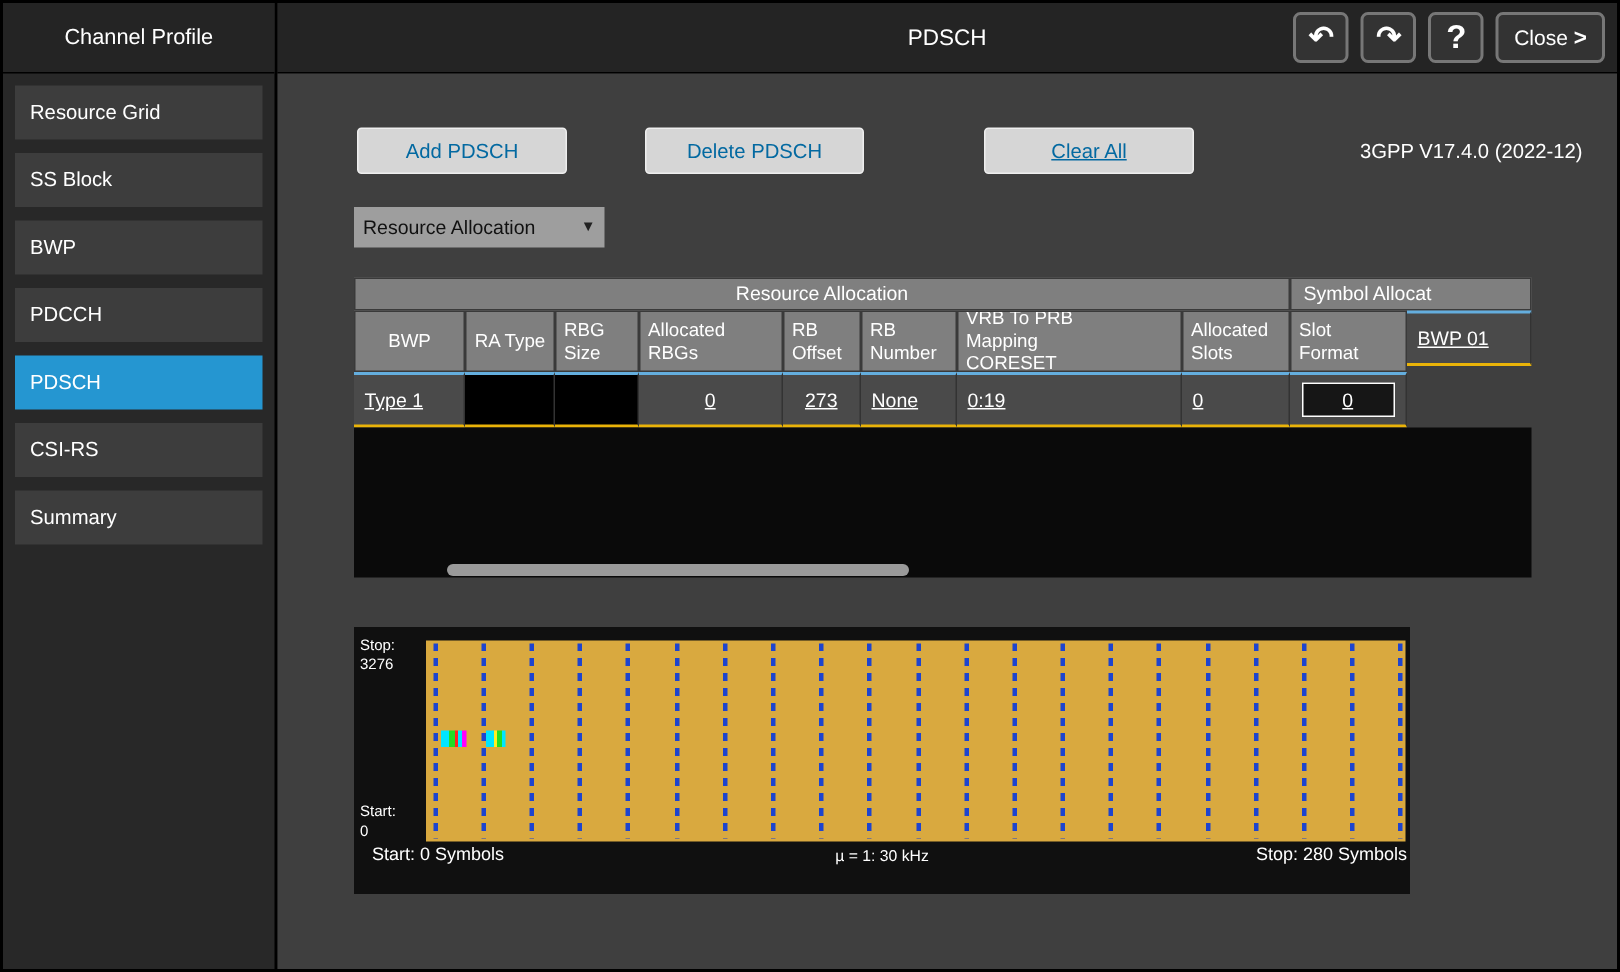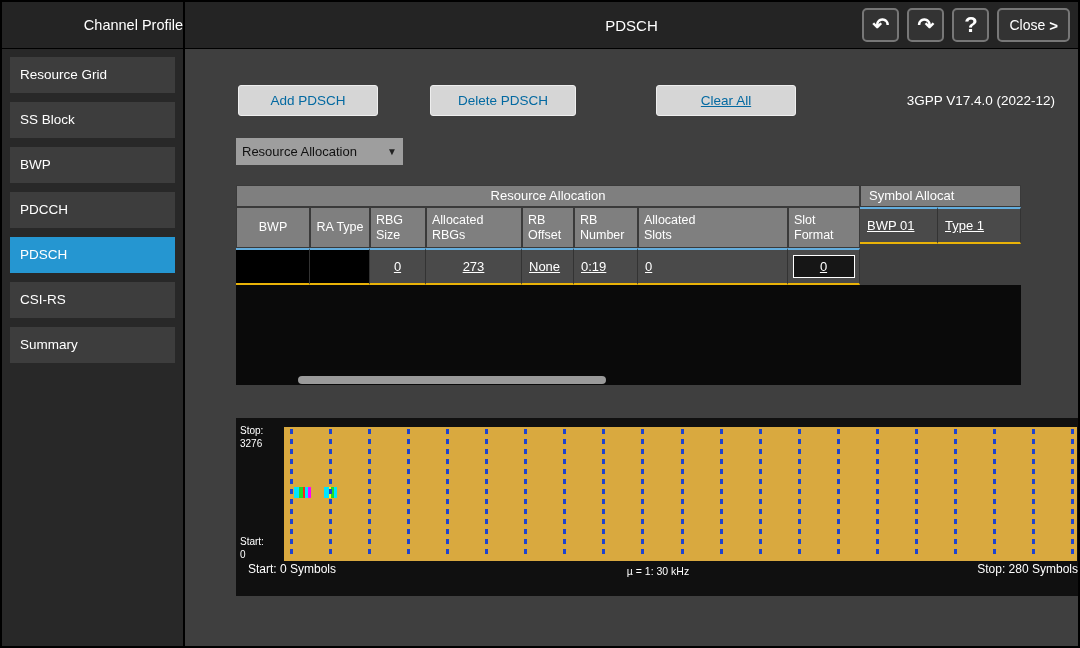--- a/index.html
+++ b/index.html
@@ -2,21 +2,21 @@
 <html><head>
 <meta charset="utf-8">
 <style>
   * { margin:0; padding:0; box-sizing:border-box; }
   html,body { width:1080px; height:648px; background:#000; overflow:hidden;
               font-family:"Liberation Sans", sans-serif; }
   .app { position:absolute; inset:2px; display:flex; background:#000; }
 
   
   .sidebar { width:183px; background:#282828; display:flex; flex-direction:column; border-right:2px solid #000; }
-  .sidebar-header { height:47px; line-height:47px; text-align:right; color:#fff; font-size:14.5px; border-bottom:1px solid #000; background:#242424; }
+  .sidebar-header { height:47px; line-height:47px; text-align:center; color:#fff; font-size:14.5px; border-bottom:1px solid #000; background:#242424; }
   .sidebar-items { padding:8px; display:flex; flex-direction:column; gap:9px; }
   .side-item { height:36px; line-height:36px; background:#3d3d3d; color:#fff; font-size:13.5px; padding-left:10px; cursor:pointer; }
   .side-item.selected { background:#2596d1; }
 
   
   .main { flex:1; display:flex; flex-direction:column; }
   .topbar { height:47px; background:#242424; position:relative; display:flex; align-items:center; border-bottom:1px solid #000; }
   .topbar-title { position:absolute; left:0; right:0; text-align:center; color:#fff; font-size:15px; }
   .topbar-actions { margin-left:auto; display:flex; gap:8px; padding-right:8px; z-index:1; }
   .icon-btn { width:37px; height:34px; background:#333; border:2px solid #777; border-radius:5px; color:#fff;
@@ -59,21 +59,21 @@
   .td.dark { background:#000; cursor:default; }
   .td.num { justify-content:center; }
   .td.sym { justify-content:center; padding:0; }
   .sym-box { width:62px; height:23px; border:1px solid #fff; background:#161616; color:#fff;
              display:flex; align-items:center; justify-content:center; font-size:13px; }
   .table-void { grid-column:1/11; height:100px; background:#0a0a0a; position:relative; }
   .hscroll { position:absolute; left:0; right:0; bottom:0; height:10px; }
   .thumb { position:absolute; left:62px; top:1px; width:308px; height:8px; background:#9a9a9a; border-radius:4px; cursor:grab; }
 
   
-  .chart { position:absolute; top:369px; left:51px; width:844px; height:178px; background:#101010; }
+  .chart { position:absolute; top:369px; left:51px; width:704px; height:178px; background:#101010; }
   .plot { position:absolute; left:48px; top:9px; right:3px; height:134px; background:#d9a93f; }
   .vline { position:absolute; top:2px; bottom:2px; width:3px;
            background:repeating-linear-gradient(to bottom, #1d44cf 0 5px, transparent 5px 10px); }
   .mk { position:absolute; top:60px; height:11px; }
   .mk1 { left:10px; width:17px;
          background:linear-gradient(90deg,#00e5ff 0 30%,#22dd22 30% 55%,#ff2222 55% 65%,#00e5ff 65% 82%,#ff00ff 82% 100%); }
   .mk2 { left:40px; width:13px;
          background:linear-gradient(90deg,#00e5ff 0 40%,#ffee22 40% 55%,#22dd22 55% 80%,#00e5ff 80% 100%); }
   .ylab { position:absolute; left:4px; color:#fff; font-size:10px; line-height:1.25; }
   .ylab.top { top:7px; } .ylab.bottom { top:118px; }
@@ -143,20 +143,23 @@
             <span>RBG Size</span>
           </div>
         <div class="th w70">
             <span>Allocated RBGs</span>
           </div>
         <div class="th w48">
             <span>RB Offset</span>
           </div>
         <div class="th w48">
             <span>RB Number</span>
+          </div>
+        <div class="th w105">
+            <span>VRB To PRB Mapping CORESET</span>
           </div>
         <div class="th w70">
             <span>Allocated Slots</span>
           </div>
         <div class="th w48">
             <span>Slot Format</span>
           </div>
 
         <div class="td">BWP 01</div>
         <div class="td">Type 1</div>

